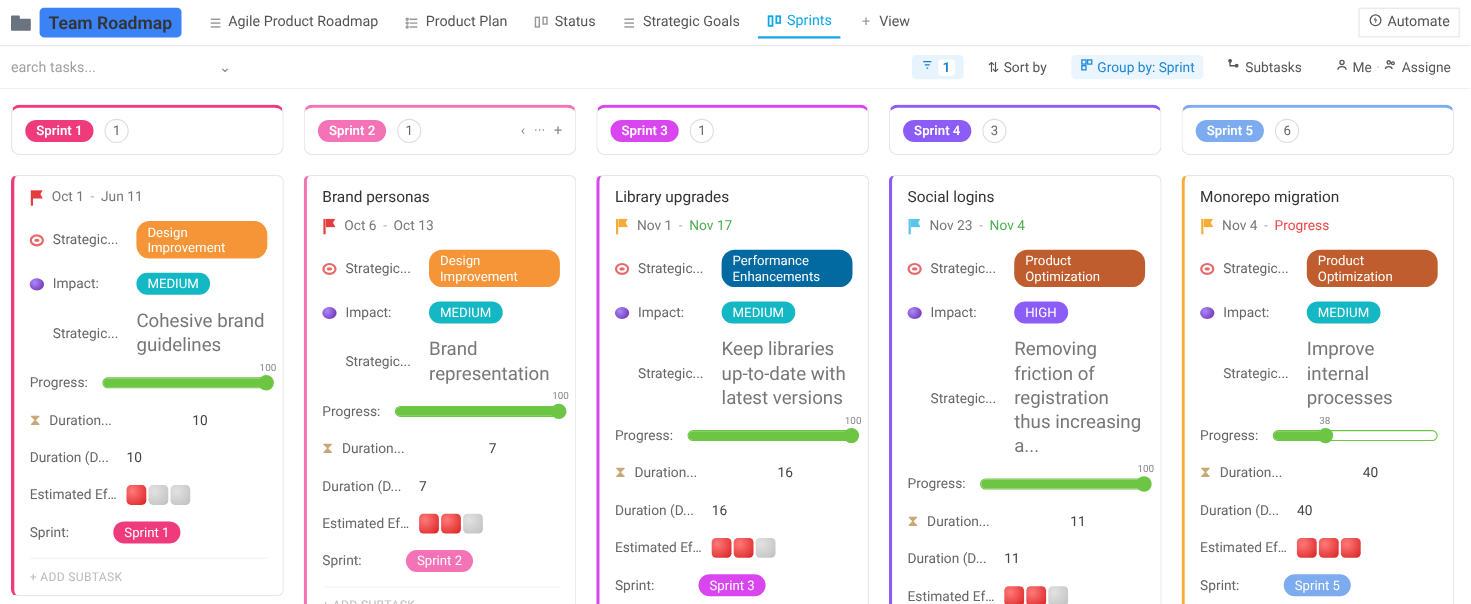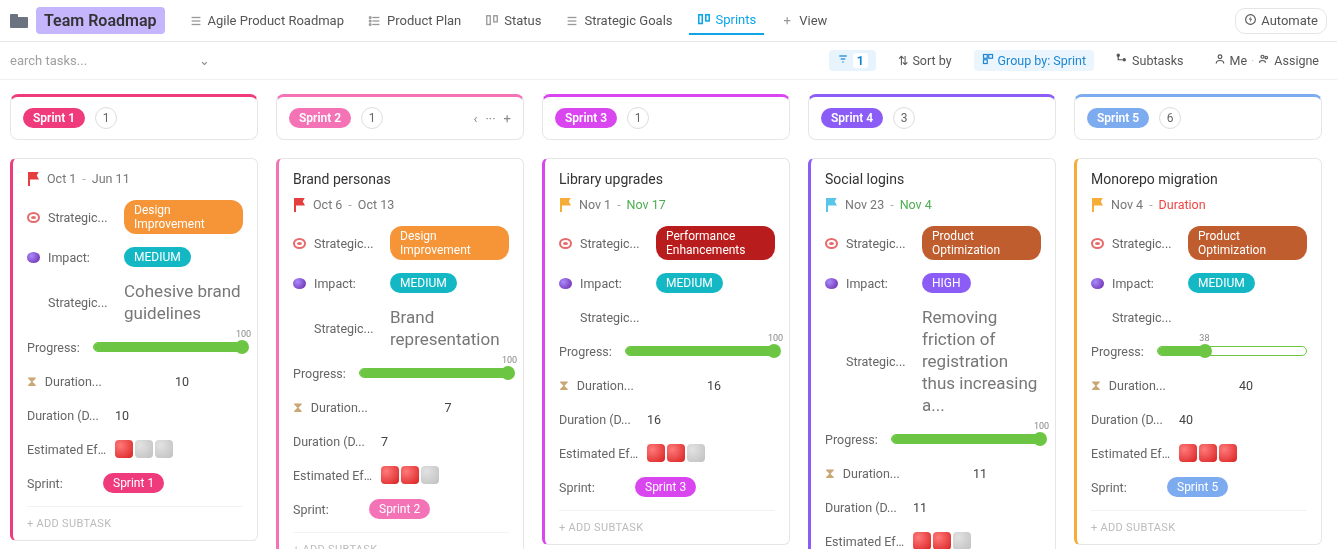--- a/index.html
+++ b/index.html
@@ -3,27 +3,27 @@
 <meta charset="utf-8">
 <style>
 * { box-sizing: border-box; margin: 0; padding: 0; }
 body { font-family: -apple-system, BlinkMacSystemFont, "Segoe UI", Roboto, sans-serif; font-size: 13px; color: #333; background: #fff; }
 
 
 .topbar { display: flex; align-items: center; padding: 6px 10px; border-bottom: 1px solid #e8e8e8; }
 .folder-icon { width: 18px; height: 14px; position: relative; margin-right: 8px; }
 .folder-icon::before { content:""; position:absolute; bottom:0; left:0; width:18px; height:11px; background:#6b7280; border-radius:1px;}
 .folder-icon::after { content:""; position:absolute; top:0; left:0; width:8px; height:4px; background:#6b7280; border-radius:1px 1px 0 0;}
-.title { font-weight:600; font-size:16px; color:#333; margin-right: 16px; padding: 4px 8px; background:#c4b5fd; border-radius:4px;}
+.title { font-weight:600; font-size:16px; color:#333; margin-right: 16px; padding: 4px 8px; background:#3b82f6; border-radius:4px;}
 .tabs { display:flex; gap: 8px; flex:1;}
 .tab { display:flex; align-items:center; gap:5px; padding:6px 8px; color:#555; cursor:pointer; font-size:13px;}
 .tab.active { color:#0ea5e9; border-bottom:2px solid #0ea5e9;}
 .tab-icon { width:14px; height:14px; opacity:.6; display:inline-flex; align-items:center; justify-content:center;}
 .tab.active .tab-icon{ opacity:1; color:#0ea5e9;}
-.automate { display:flex; align-items:center; gap:4px; color:#555; font-size:13px; padding:4px 8px; border:1px solid #e5e5e5; border-radius:10px;}
+.automate { display:flex; align-items:center; gap:4px; color:#555; font-size:13px; padding:4px 8px; border:1px solid #e5e5e5; border-radius:0;}
 
 
 .toolbar { display:flex; align-items:center; padding:8px 10px; border-bottom:1px solid #f0f0f0; }
 .search { color:#a0a0a0; font-size:13px; flex:0 0 200px; display:flex; align-items:center; gap:50px;justify-content:space-between;}
 .search .chev { color:#888; }
 .controls { margin-left:auto; display:flex; gap:14px; align-items:center; font-size:12.5px; color:#555;}
 .pill-ctrl { display:flex; align-items:center; gap:4px; padding:3px 8px; border-radius:4px;}
 .pill-ctrl.blue { background:#e8f4fd; color:#0e7fd0;}
 .pill-ctrl.blue2 { background:#eaf5fd; color:#1f87d4;}
 .filter-badge { background:#fff; color:#0e7fd0; border-radius:3px; padding:0 4px; font-weight:600;}
@@ -49,21 +49,21 @@
 .field-row { display:flex; align-items:center; gap:8px; font-size:12.5px; color:#666; margin-bottom:12px; min-height:22px;}
 .field-label { flex:0 0 68px; white-space:nowrap; overflow:hidden; text-overflow:ellipsis;}
 .field-icon { width:13px; height:13px; flex:0 0 13px;}
 .target-icon{ border:2px solid #e76a6a; border-radius:50%; width:11px; height:11px; position:relative;}
 .target-icon::after{content:""; position:absolute; inset:2px; border-radius:50%; background:#e76a6a;}
 .impact-icon{ width:11px; height:11px; border-radius:50%; background:radial-gradient(circle at 35% 35%, #a78bfa, #6b21a8);}
 .diamond-icon{ width:11px;height:11px; transform:rotate(45deg); background:linear-gradient(135deg,#60cdf6,#2196d4);}
 .hourglass{color:#c9a876; font-size:14px;}
 
 .tag { color:#fff; font-size:12px; padding:3px 10px; border-radius:12px;}
-.tag.orange{background:#f59537;} .tag.teal{background:#14b8c4;} .tag.dorange{background:#b91c1c;} .tag.brown{background:#c05d2e;} .tag.purple{background:#8b5cf6;}
+.tag.orange{background:#f59537;} .tag.teal{background:#14b8c4;} .tag.dorange{background:#0369a1;} .tag.brown{background:#c05d2e;} .tag.purple{background:#8b5cf6;}
 
 .note{ font-size:17px; color:#777; line-height:1.3;}
 
 .progress-bar { flex:1; height:10px; border:1px solid #6cc644; border-radius:10px; position:relative; background:#fff;}
 .progress-fill{ height:100%; background:#6cc644; border-radius:10px;}
 .progress-knob{ position:absolute; top:-3px; width:14px; height:14px; background:#6cc644; border-radius:50%;}
 .progress-val{ position:absolute; top:-14px; font-size:9px; color:#888;}
 
 .value-col{ flex:1; font-size:12.5px; color:#444;}
 .effort-dots{display:flex; gap:2px;}
@@ -355,20 +355,21 @@
         <span class="tag dorange">Performance Enhancements</span>
       </div>
       <div class="field-row">
         <span class="field-icon impact-icon"></span>
         <span class="field-label">Impact:</span>
         <span class="tag teal">MEDIUM</span>
       </div>
       <div class="field-row">
         <span class="field-icon"><span class="diamond-icon"></span></span>
         <span class="field-label">Strategic...</span>
+        <span class="note">Keep libraries up-to-date with latest versions</span>
       </div>
       <div class="field-row">
         <span class="field-label" style="flex-basis:58px">Progress:</span>
         <div class="progress-bar">
           <div class="progress-fill" style="width:100%"></div>
           <div class="progress-knob" style="left:calc(100% - 7px)"></div>
           <div class="progress-val" style="left:calc(100% - 6px)">100</div>
         </div>
       </div>
       <div class="field-row">
@@ -461,35 +462,36 @@
       <span class="sprint-badge" style="background:#7dabf0">Sprint 5</span>
       <span class="count-badge">6</span>
 
     </div>
     <div class="card" style="border-left-color:#f6ad37">
       <div class="card-title">Monorepo migration</div>
       <div class="date-row">
         <span class="flag yellow"></span>
         <span>Nov 4</span>
         <span class="dash">-</span>
-        <span class="red-date">Duration</span>
+        <span class="red-date">Progress</span>
       </div>
       <div class="field-row">
         <span class="field-icon target-icon"></span>
         <span class="field-label">Strategic...</span>
         <span class="tag brown">Product Optimization</span>
       </div>
       <div class="field-row">
         <span class="field-icon impact-icon"></span>
         <span class="field-label">Impact:</span>
         <span class="tag teal">MEDIUM</span>
       </div>
       <div class="field-row">
         <span class="field-icon"><span class="diamond-icon"></span></span>
         <span class="field-label">Strategic...</span>
+        <span class="note">Improve internal processes</span>
       </div>
       <div class="field-row">
         <span class="field-label" style="flex-basis:58px">Progress:</span>
         <div class="progress-bar">
           <div class="progress-fill" style="width:32%"></div>
           <div class="progress-knob" style="left:calc(32% - 7px)"></div>
           <div class="progress-val" style="left:calc(32% - 6px)">38</div>
         </div>
       </div>
       <div class="field-row">

